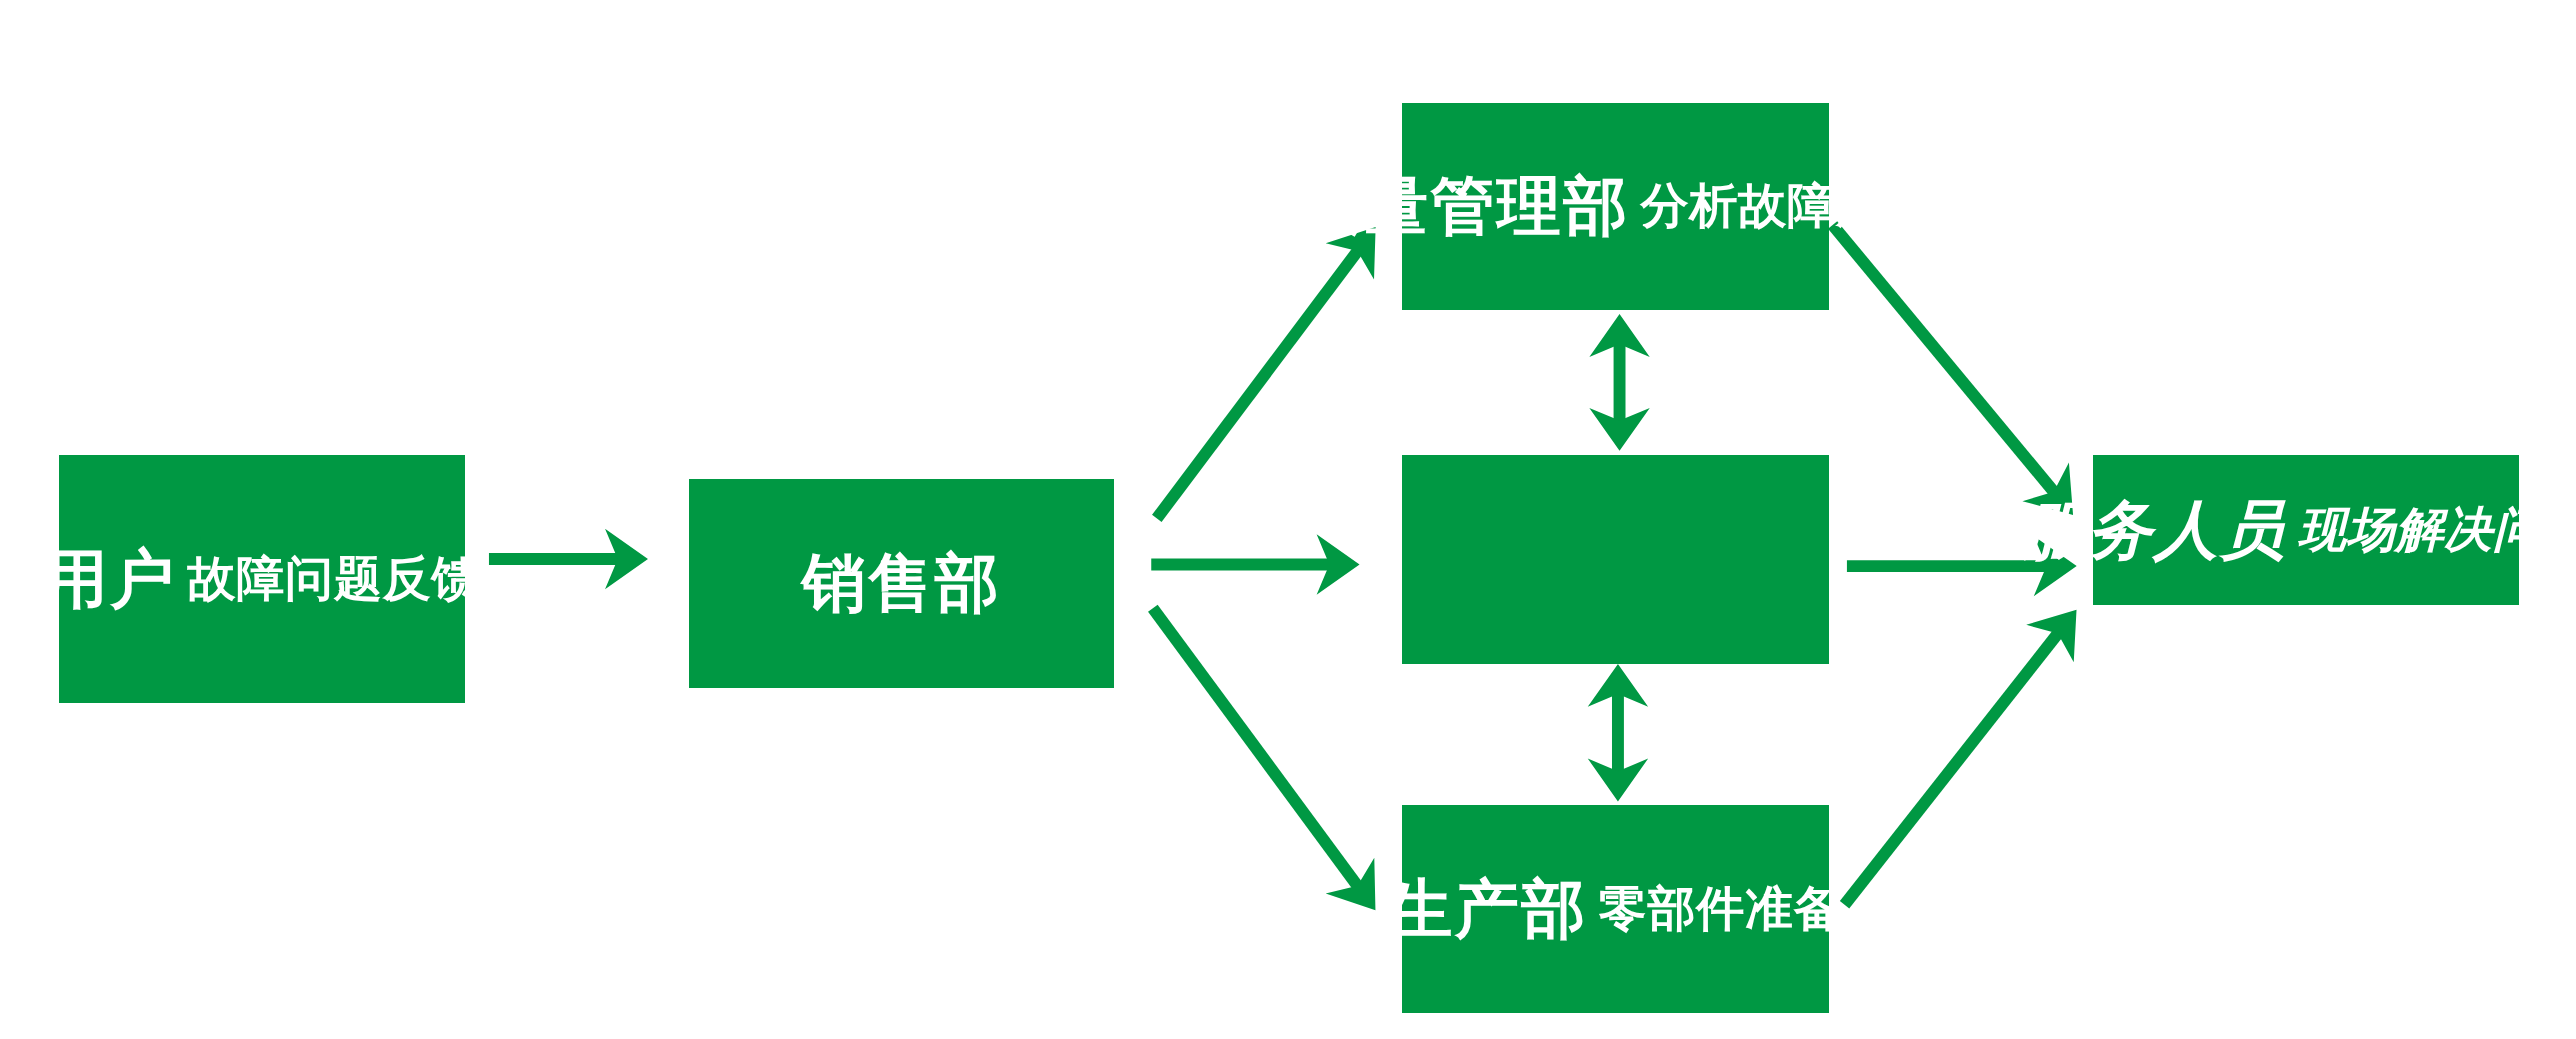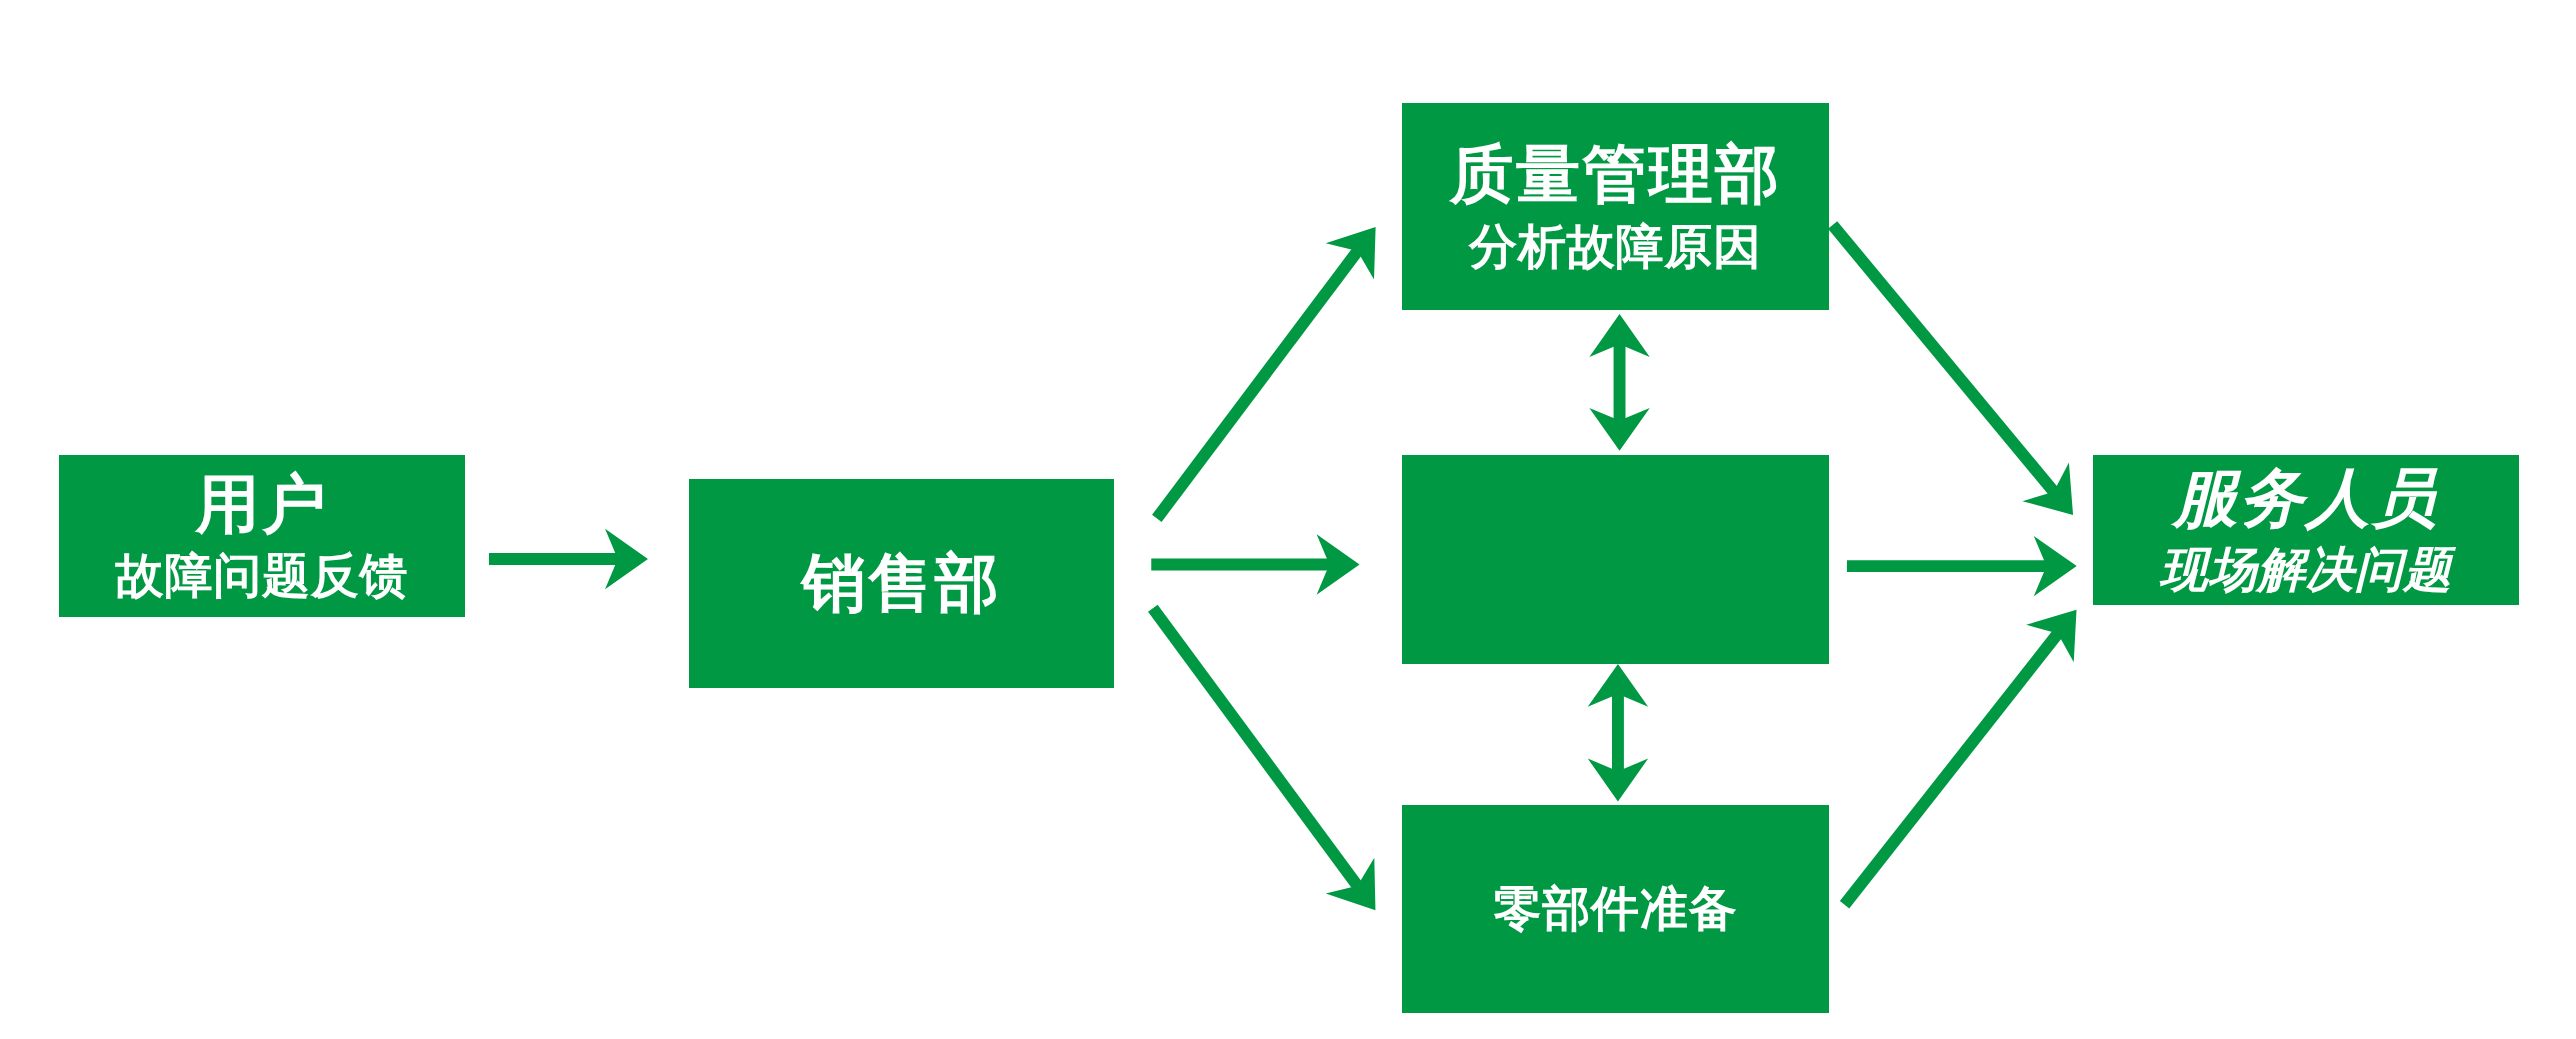--- a/index.html
+++ b/index.html
@@ -19,42 +19,42 @@
     left: 0;
     top: 0;
     width: 2576px;
     height: 1040px;
   }
   .node {
     position: absolute;
     background: #009843;
     color: #ffffff;
     display: flex;
-    flex-direction: column;
+    flex-direction: row;
     align-items: center;
     justify-content: center;
     text-align: center;
     gap: 11px;
   }
   .node-title {
     font-size: 64px;
     font-weight: bold;
     line-height: 1.1;
     letter-spacing: 2.4px;
     white-space: nowrap;
   }
   .node-subtitle {
     font-size: 48px;
     font-weight: bold;
     line-height: 1.1;
     letter-spacing: 0.8px;
     white-space: nowrap;
     text-align: center;
   }
-  #node-user        { left:   59px; top:  455px; width: 406px; height: 162px; }
+  #node-user        { left:   59px; top:  455px; width: 406px; height: 248px; }
   #node-sales       { left:  689px; top:  479px; width: 425px; height: 209px; }
   #node-quality     { left: 1402px; top:  103px; width: 427px; height: 207px; }
   #node-rnd         { left: 1402px; top:  455px; width: 427px; height: 209px; }
   #node-production  { left: 1402px; top: 805px; width: 427px; height: 208px; }
   #node-service     { left: 2093px; top:  455px; width: 426px; height: 150px; font-style: italic; }
   .edge {
     stroke: #009843;
     stroke-width: 15;
     fill: none;
   }
@@ -91,20 +91,21 @@
 
 <div class="node" id="node-quality">
   <div class="node-title">质量管理部</div>
   <div class="node-subtitle">分析故障原因</div>
 </div>
 
 <div class="node" id="node-rnd">
 </div>
 
 <div class="node" id="node-production">
+  <div class="node-title">生产部</div>
   <div class="node-subtitle">零部件准备</div>
 </div>
 
 <div class="node" id="node-service">
   <div class="node-title">服务人员</div>
   <div class="node-subtitle">现场解决问题</div>
 </div>
 
 
 </body></html>

